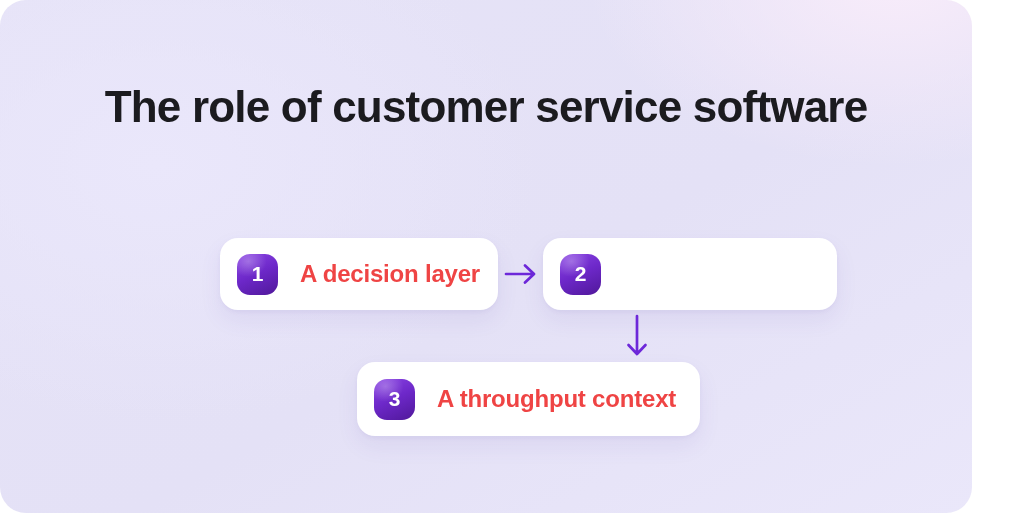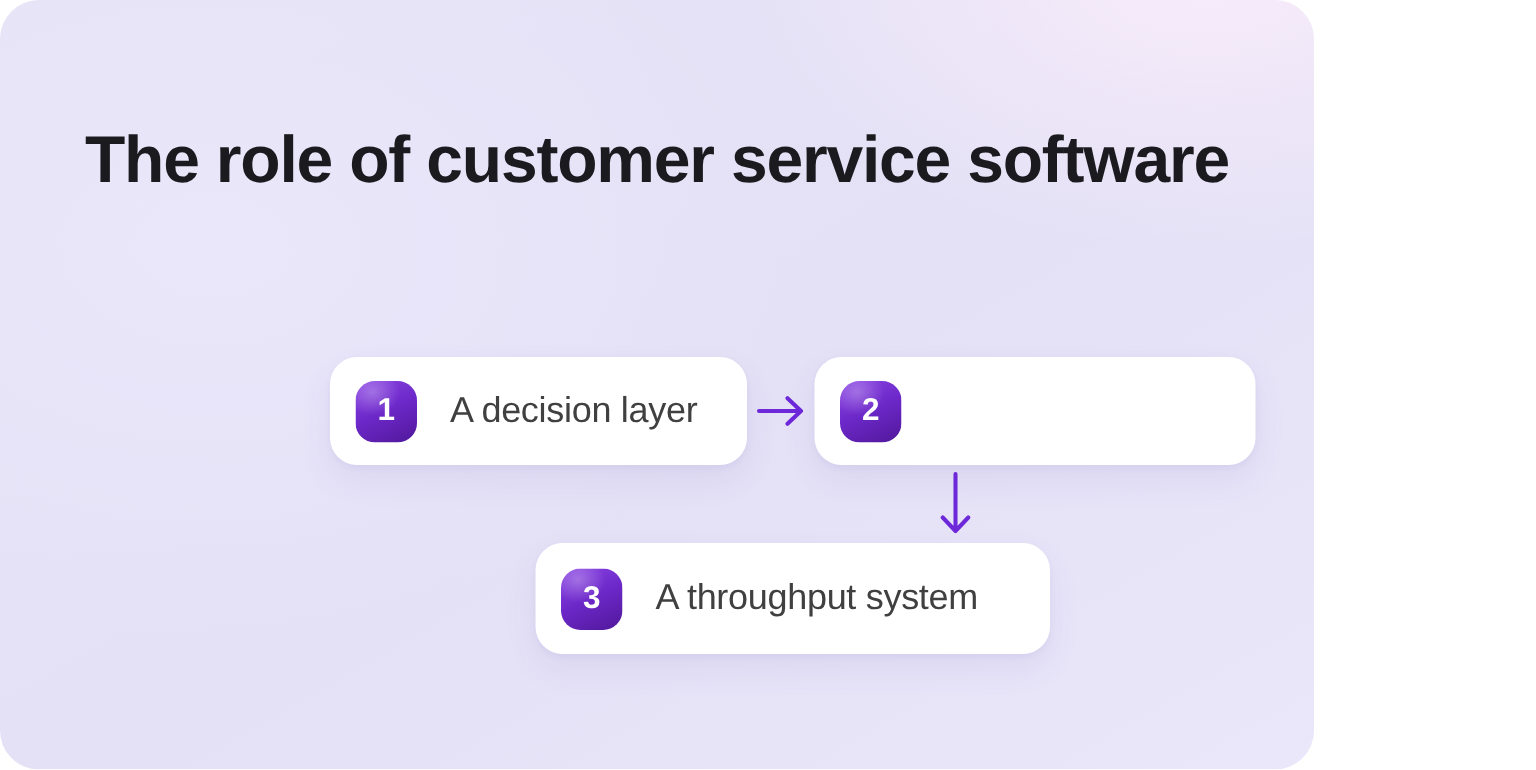--- a/index.html
+++ b/index.html
@@ -3,21 +3,21 @@
 <meta charset="utf-8">
 <style>
   html, body {
     margin: 0;
     padding: 0;
     background: #ffffff;
     font-family: "Liberation Sans", sans-serif;
   }
   .canvas {
     position: relative;
-    width: 876px;
+    width: 972px;
     height: 513px;
     border-radius: 26px;
     overflow: hidden;
     background:
       radial-gradient(560px 340px at 92% -4%, #f8ecfa 0%, rgba(248,236,250,0) 55%),
       radial-gradient(620px 420px at 16% 32%, #eae7fb 0%, rgba(234,231,251,0) 62%),
       linear-gradient(150deg, #e6e3f7 0%, #e4e1f6 55%, #eae7fa 100%);
   }
   .title {
     position: absolute;
@@ -56,23 +56,23 @@
     color: #ffffff;
     font-size: 21px;
     font-weight: 700;
     background:
       radial-gradient(30px 26px at 28% 18%, rgba(255,255,255,0.28) 0%, rgba(255,255,255,0) 60%),
       linear-gradient(155deg, #8b45e4 0%, #6d28c9 48%, #50189a 100%);
   }
   .card-label {
     margin-left: 22px;
     font-size: 24px;
-    font-weight: 400;
+    font-weight: 700;
     letter-spacing: -0.2px;
-    color: #404040;
+    color: #ef4444;
     white-space: nowrap;
   }
   .arrow { position: absolute; }
   .arrow-right { left: 503px; top: 261px; }
   .arrow-down  { left: 622px; top: 312px; }
 </style>
 </head>
 <body>
 
 <div class="canvas">
@@ -91,16 +91,16 @@
   <div class="card card-2">
     <span class="badge">2</span>
   </div>
 
   <svg class="arrow arrow-down" width="30" height="48" viewBox="0 0 30 48">
     <path d="M15 4 V41 M6.5 33 L15 42 L23.5 33" fill="none" stroke="#6d28d9" stroke-width="2.7" stroke-linecap="round" stroke-linejoin="round"></path>
   </svg>
 
   <div class="card card-3">
     <span class="badge">3</span>
-    <span class="card-label">A throughput system</span>
+    <span class="card-label">A throughput context</span>
   </div>
 
 </div>
 
 </body></html>

